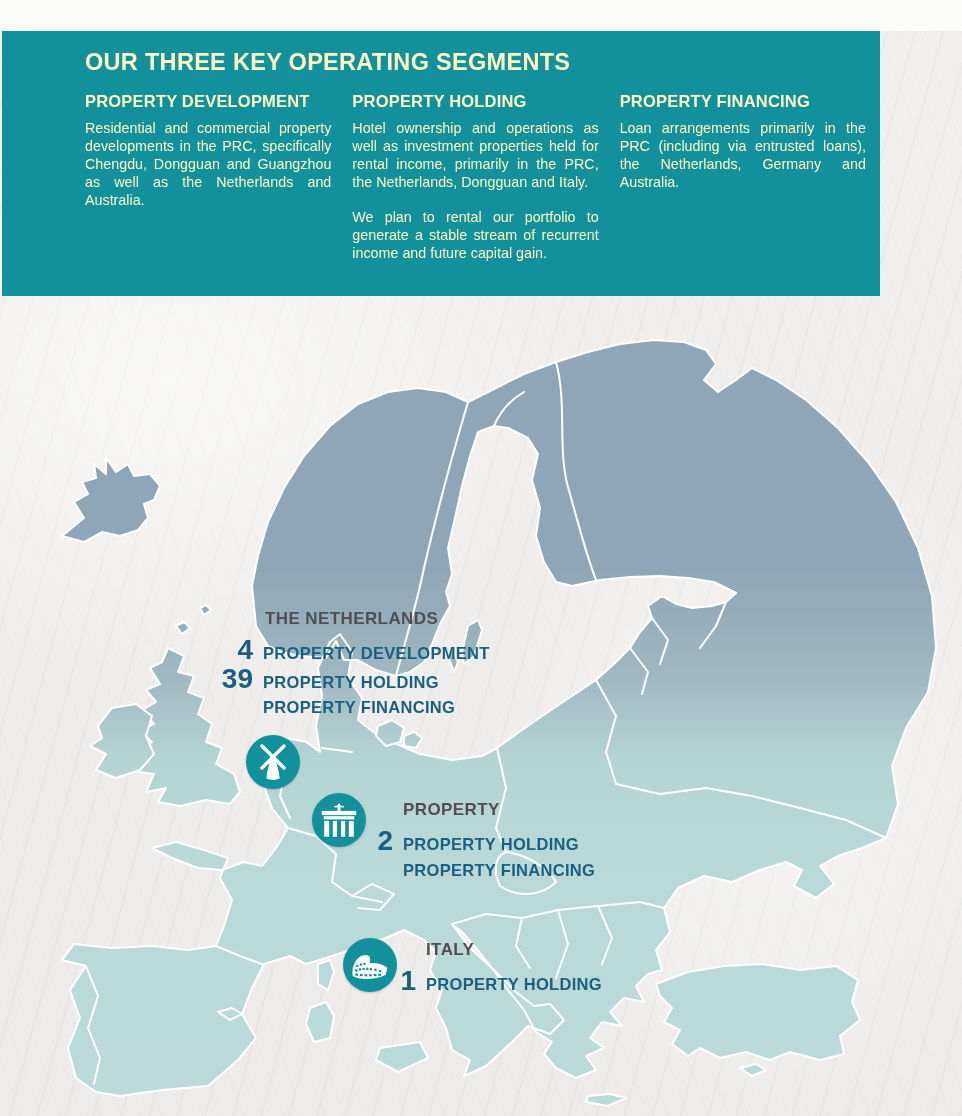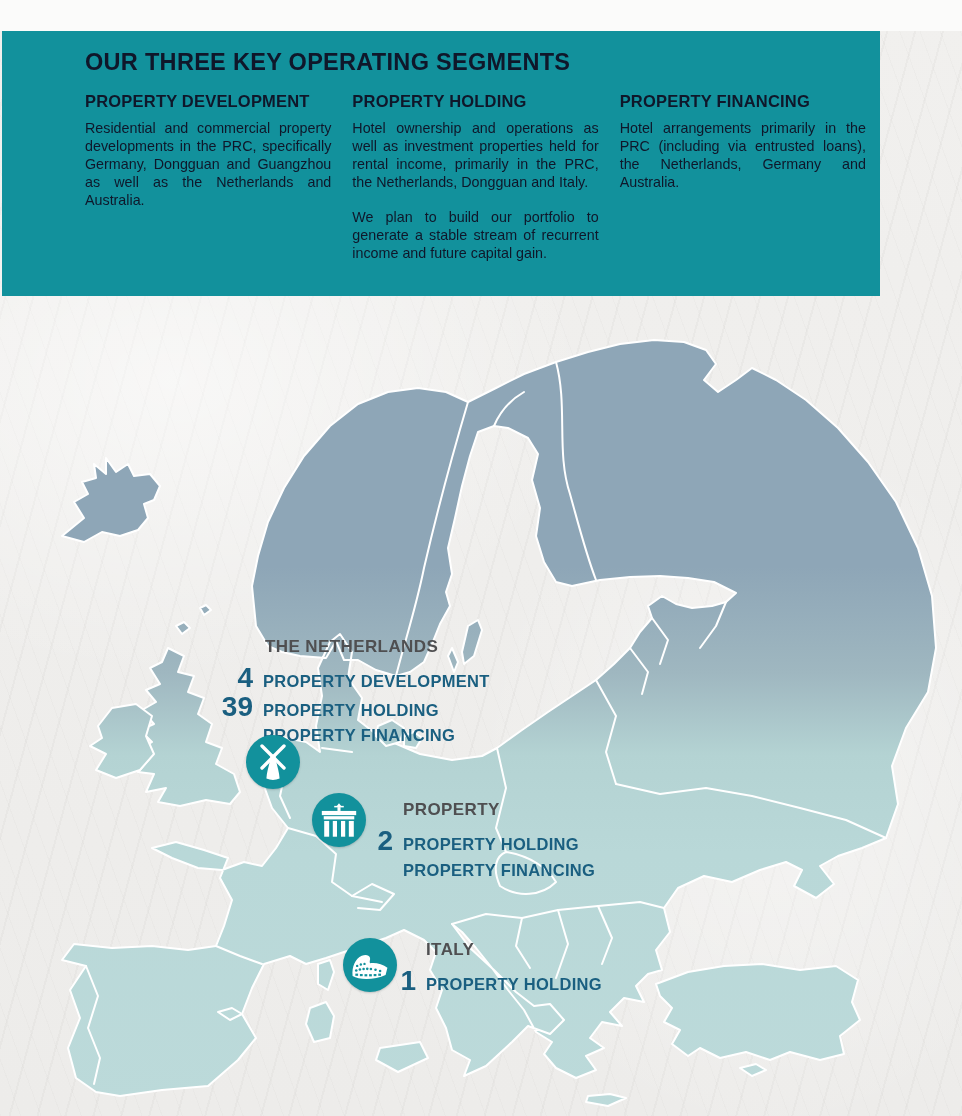--- a/index.html
+++ b/index.html
@@ -13,21 +13,21 @@
       radial-gradient(ellipse 700px 500px at 18% 34%, rgba(255,255,255,.55), rgba(255,255,255,0) 60%),
       radial-gradient(ellipse 500px 600px at 80% 70%, rgba(255,255,255,.4), rgba(255,255,255,0) 60%),
       repeating-linear-gradient(105deg, rgba(203,201,198,.16) 0 2px, rgba(0,0,0,0) 2px 27px),
       repeating-linear-gradient(70deg, rgba(208,206,203,.12) 0 1px, rgba(0,0,0,0) 1px 19px),
       linear-gradient(#f1f0ee,#edecea);
   }
   .top-strip{position:absolute;left:0;top:0;width:962px;height:31px;background:#fbfbfa;}
   
   .banner{
     position:absolute;left:2px;top:31px;width:878px;height:265px;
-    background:var(--teal,#12919c);color:#0f172a;box-sizing:border-box;
+    background:var(--teal,#12919c);color:#fef9c3;box-sizing:border-box;
     padding:16px 14px 0 83px;
   }
   .banner h1{
     margin:0 0 14px 0;font-size:23.5px;line-height:30px;font-weight:bold;letter-spacing:.3px;
   }
   .banner .cols{display:flex;gap:21px;}
   .banner .col{flex:1;}
   .banner h2{margin:0 0 7px 0;font-size:16.5px;line-height:21px;font-weight:bold;letter-spacing:.2px;}
   .banner p{margin:0;font-size:14.3px;line-height:18px;text-align:justify;}
   .banner p + p{margin-top:17px;}
@@ -64,30 +64,30 @@
 <body>
 
 <div class="page">
   <div class="top-strip"></div>
 
   <div class="banner">
     <h1>OUR THREE KEY OPERATING SEGMENTS</h1>
     <div class="cols">
       <div class="col">
         <h2>PROPERTY DEVELOPMENT</h2>
-        <p>Residential and commercial property developments in the PRC, specifically Germany, Dongguan and Guangzhou as well as the Netherlands and Australia.</p>
+        <p>Residential and commercial property developments in the PRC, specifically Chengdu, Dongguan and Guangzhou as well as the Netherlands and Australia.</p>
       </div>
       <div class="col">
         <h2>PROPERTY HOLDING</h2>
         <p>Hotel ownership and operations as well as investment properties held for rental income, primarily in the PRC, the Netherlands, Dongguan and Italy.</p>
-        <p>We plan to build our portfolio to generate a stable stream of recurrent income and future capital gain.</p>
+        <p>We plan to rental our portfolio to generate a stable stream of recurrent income and future capital gain.</p>
       </div>
       <div class="col">
         <h2>PROPERTY FINANCING</h2>
-        <p>Hotel arrangements primarily in the PRC (including via entrusted loans), the Netherlands, Germany and Australia.</p>
+        <p>Loan arrangements primarily in the PRC (including via entrusted loans), the Netherlands, Germany and Australia.</p>
       </div>
     </div>
   </div>
 
   <div class="map-area">
     <svg class="europe" width="962" height="820" viewBox="0 0 962 820" aria-hidden="true">
       <defs>
         <linearGradient id="mapgrad" x1="0" y1="0" x2="0" y2="820" gradientUnits="userSpaceOnUse">
           <stop offset="0" stop-color="#8ea6b7"></stop>
           <stop offset="0.33" stop-color="#8ea6b7"></stop>
@@ -142,21 +142,21 @@
         <path class="border" d="M352,600 L372,588 L394,598 L380,614 L358,612"></path>
         <path class="border" d="M216,650 L240,660 L262,668"></path>
         <path class="border" d="M86,670 L98,700 L88,732 L100,762 L94,788"></path>
         <path class="border" d="M264,452 L286,472 L280,500 L290,522"></path>
         <path class="border" d="M322,452 L352,456"></path>
         <path class="border" d="M596,384 L616,420 L606,456 L616,488"></path>
         <path class="border" d="M616,488 L660,498 L706,492 L752,500 L800,512 L846,524 L886,542"></path>
       </g>
     </svg>
 
-    <div class="loc nl" style="left:215px;top:313px;margin-top:28px;">
+    <div class="loc nl" style="left:215px;top:313px;">
       <div class="country">THE NETHERLANDS</div>
       <div class="rows">
         <div class="row">
           <span class="num">4</span>
           <span class="lbl">PROPERTY DEVELOPMENT</span>
         </div>
         <div class="row">
           <span class="num">39</span>
           <span class="lbl">PROPERTY HOLDING</span>
         </div>

